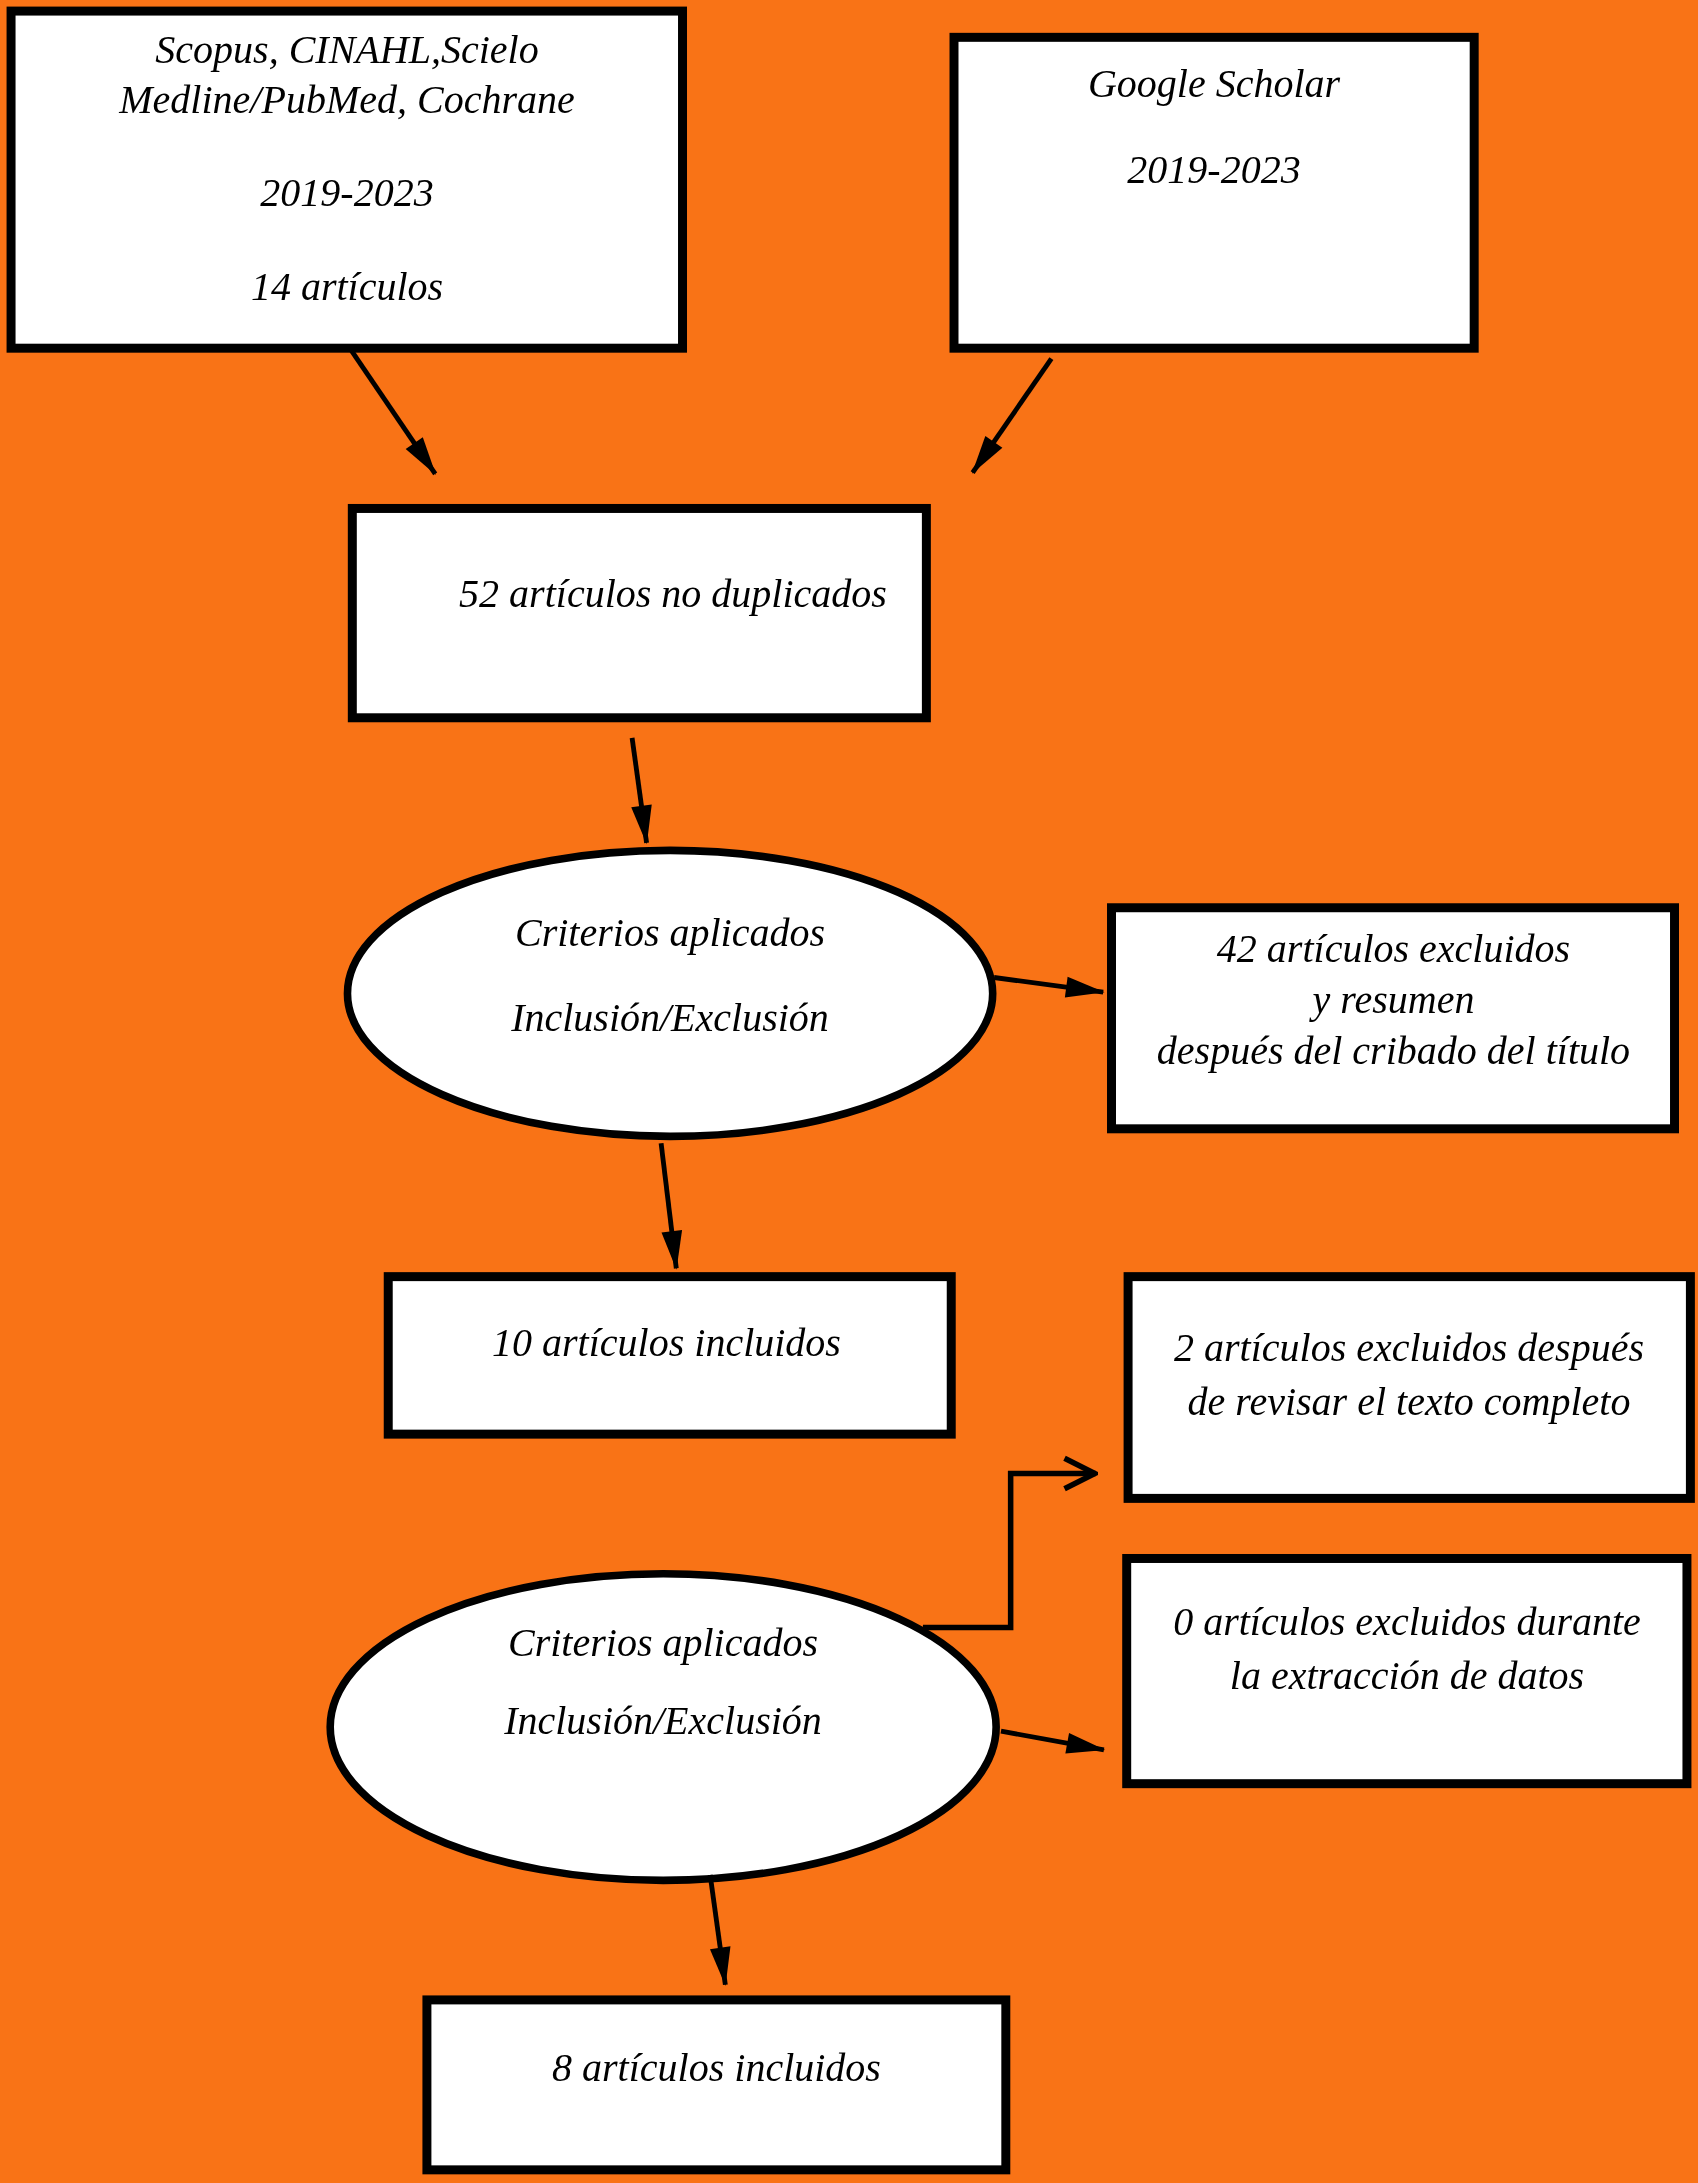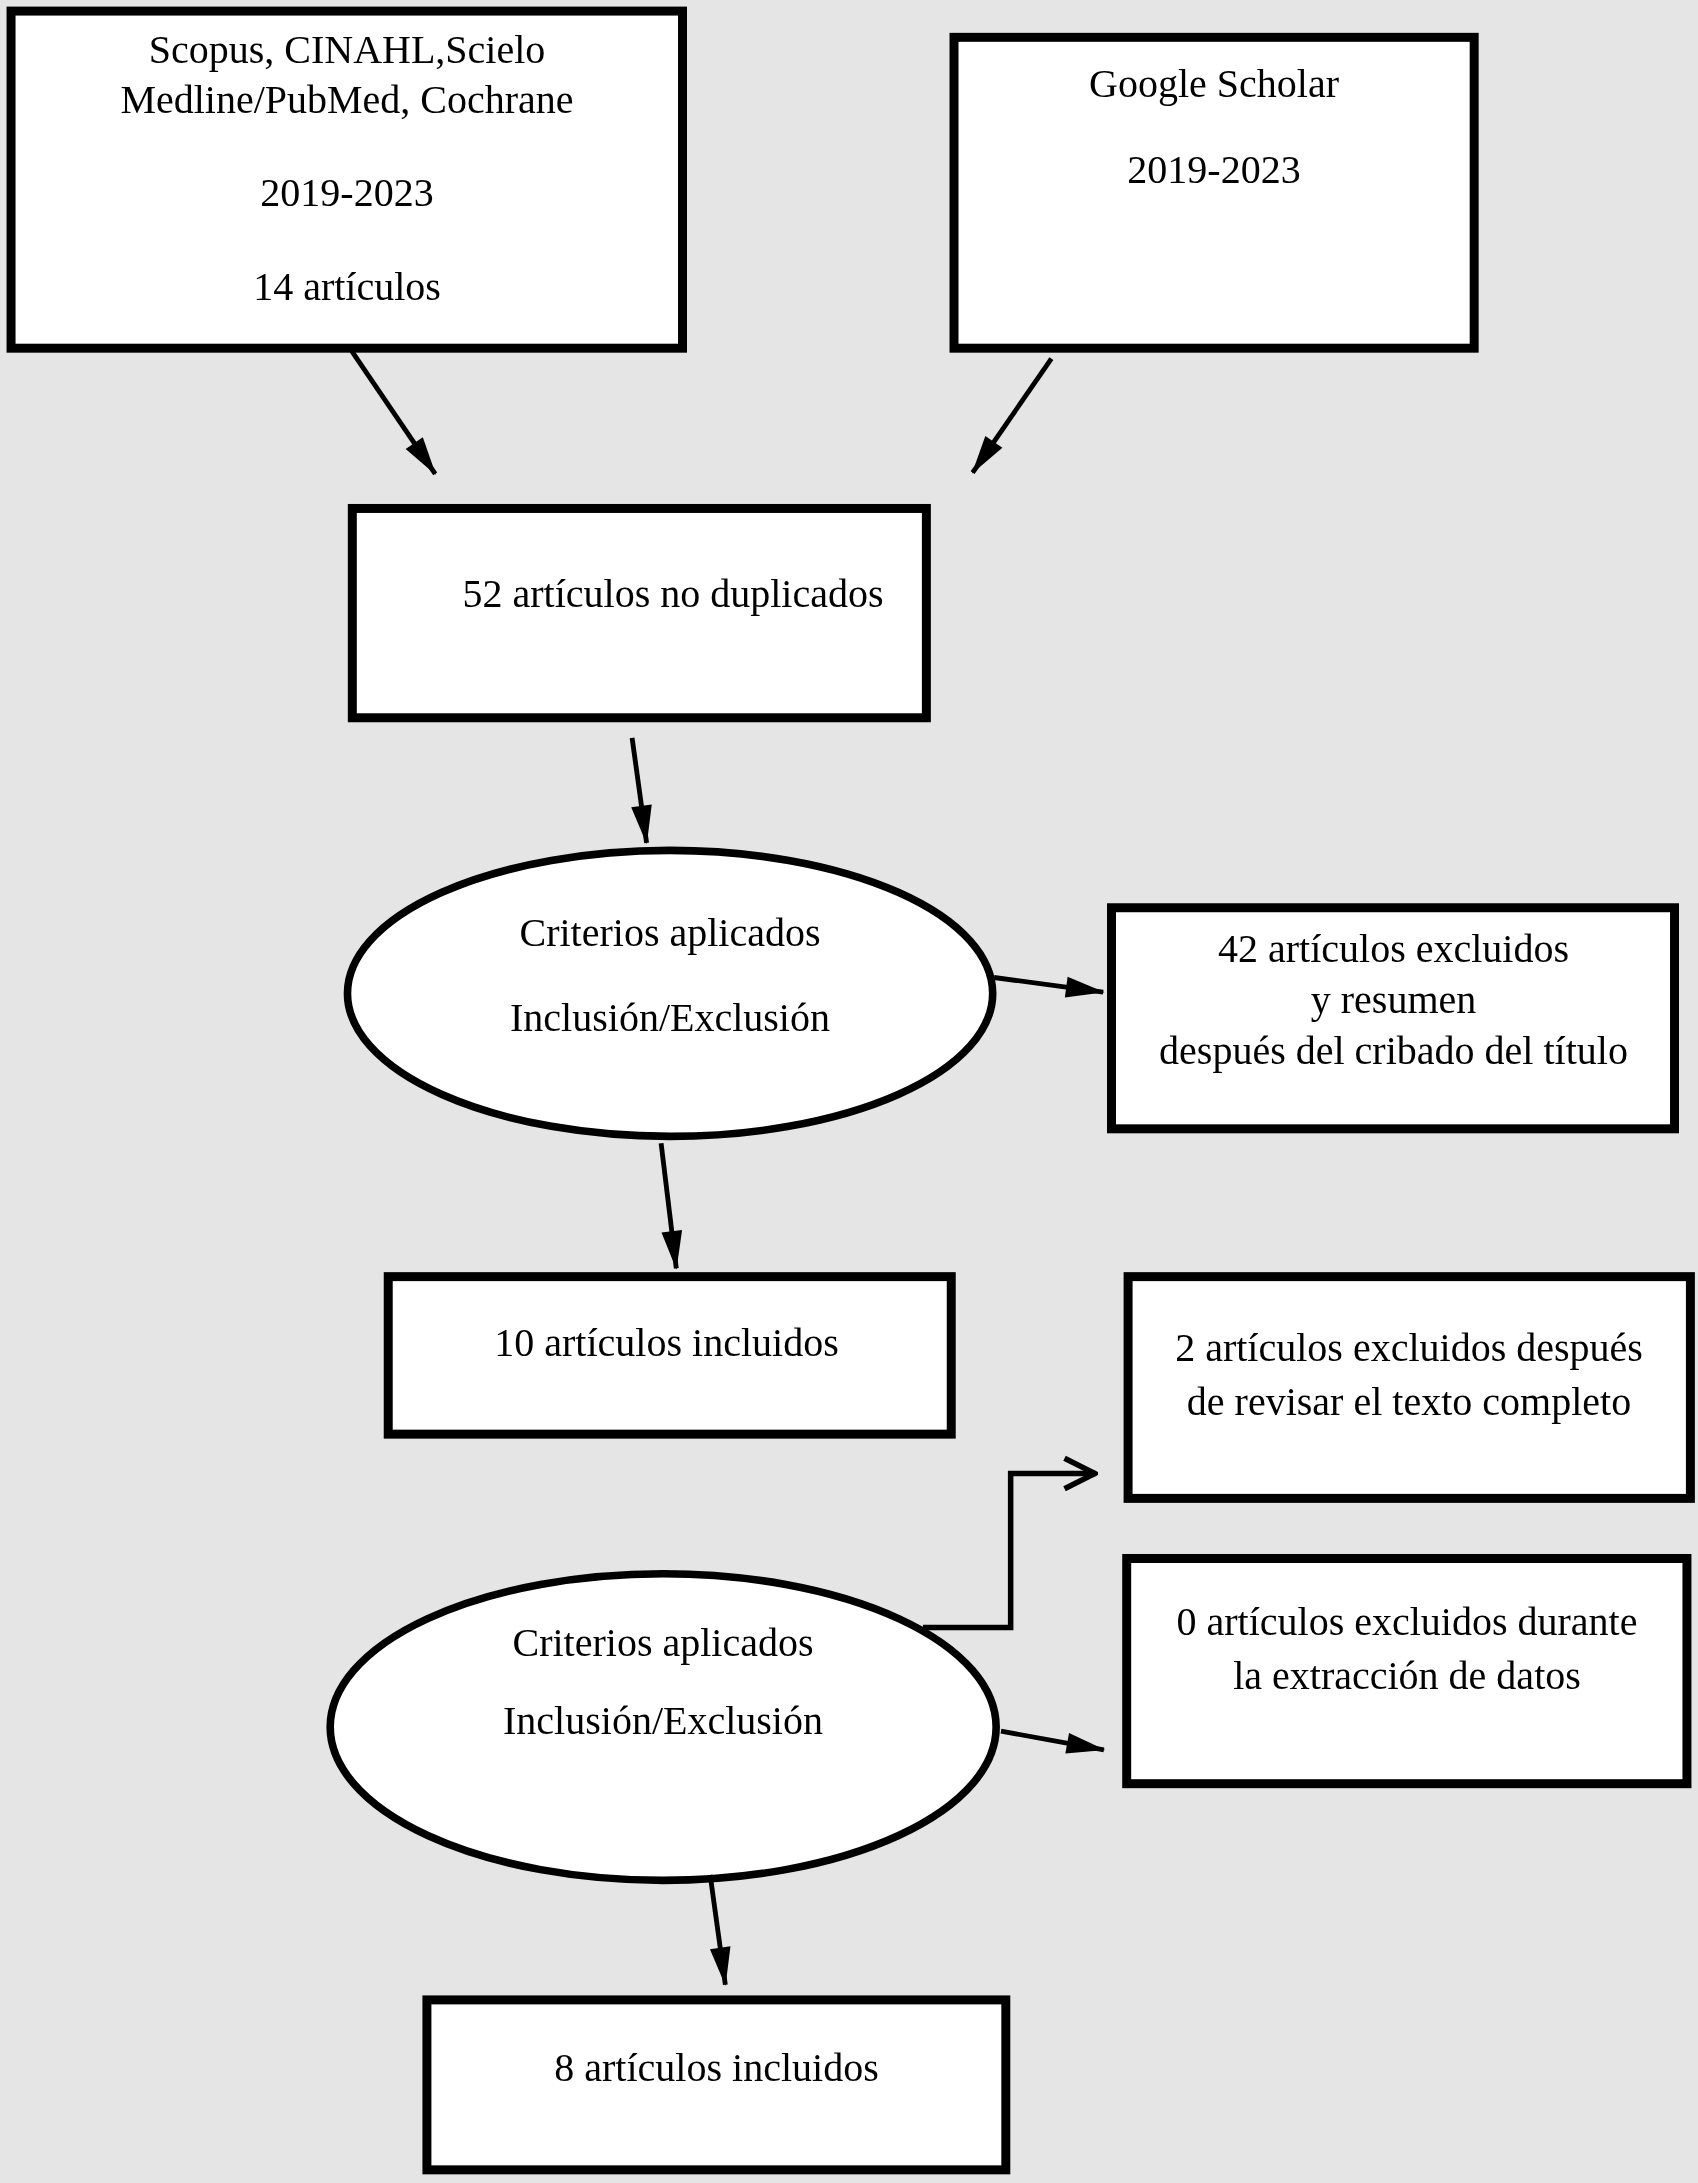--- a/index.html
+++ b/index.html
@@ -4,24 +4,25 @@
 <style>
   html, body {
     margin: 0;
     padding: 0;
     background: #ffffff;
   }
   .canvas {
     position: relative;
     width: 1698px;
     height: 2183px;
-    background: #e5e5e5;
+    background: #f97316;
     font-family: "Liberation Serif", "DejaVu Serif", serif;
     color: #000000;
     overflow: hidden;
+    font-style: italic;
   }
   .shape-layer {
     position: absolute;
     left: 0;
     top: 0;
     width: 1698px;
     height: 2183px;
     display: block;
   }
   .txt {

